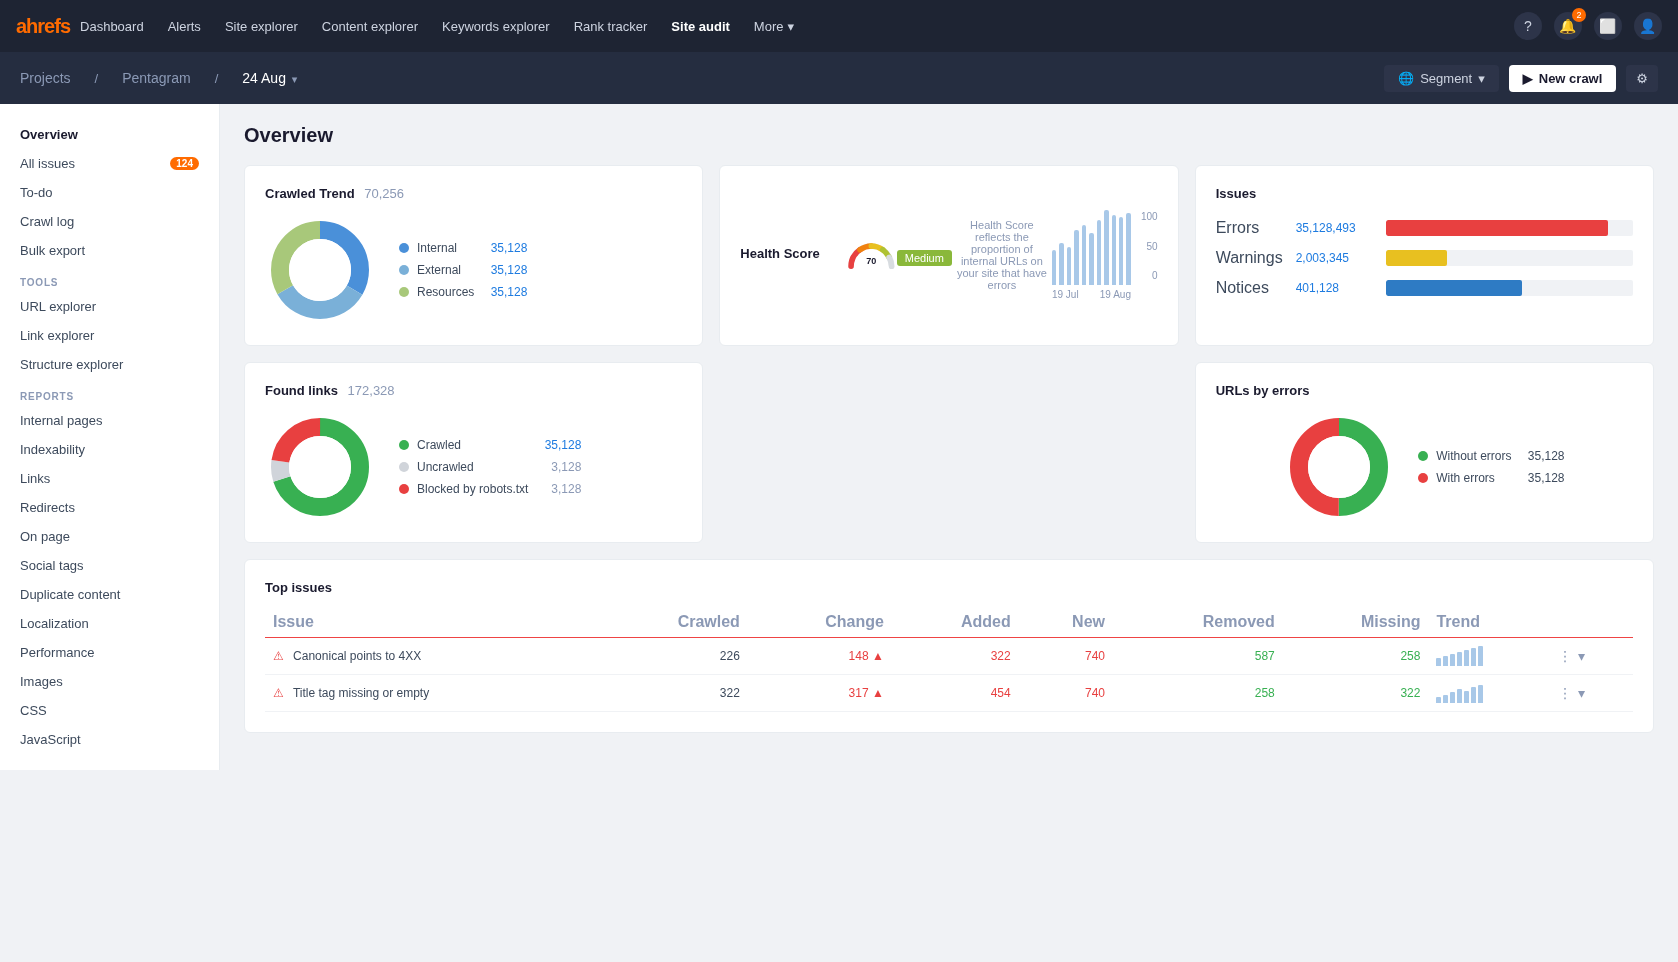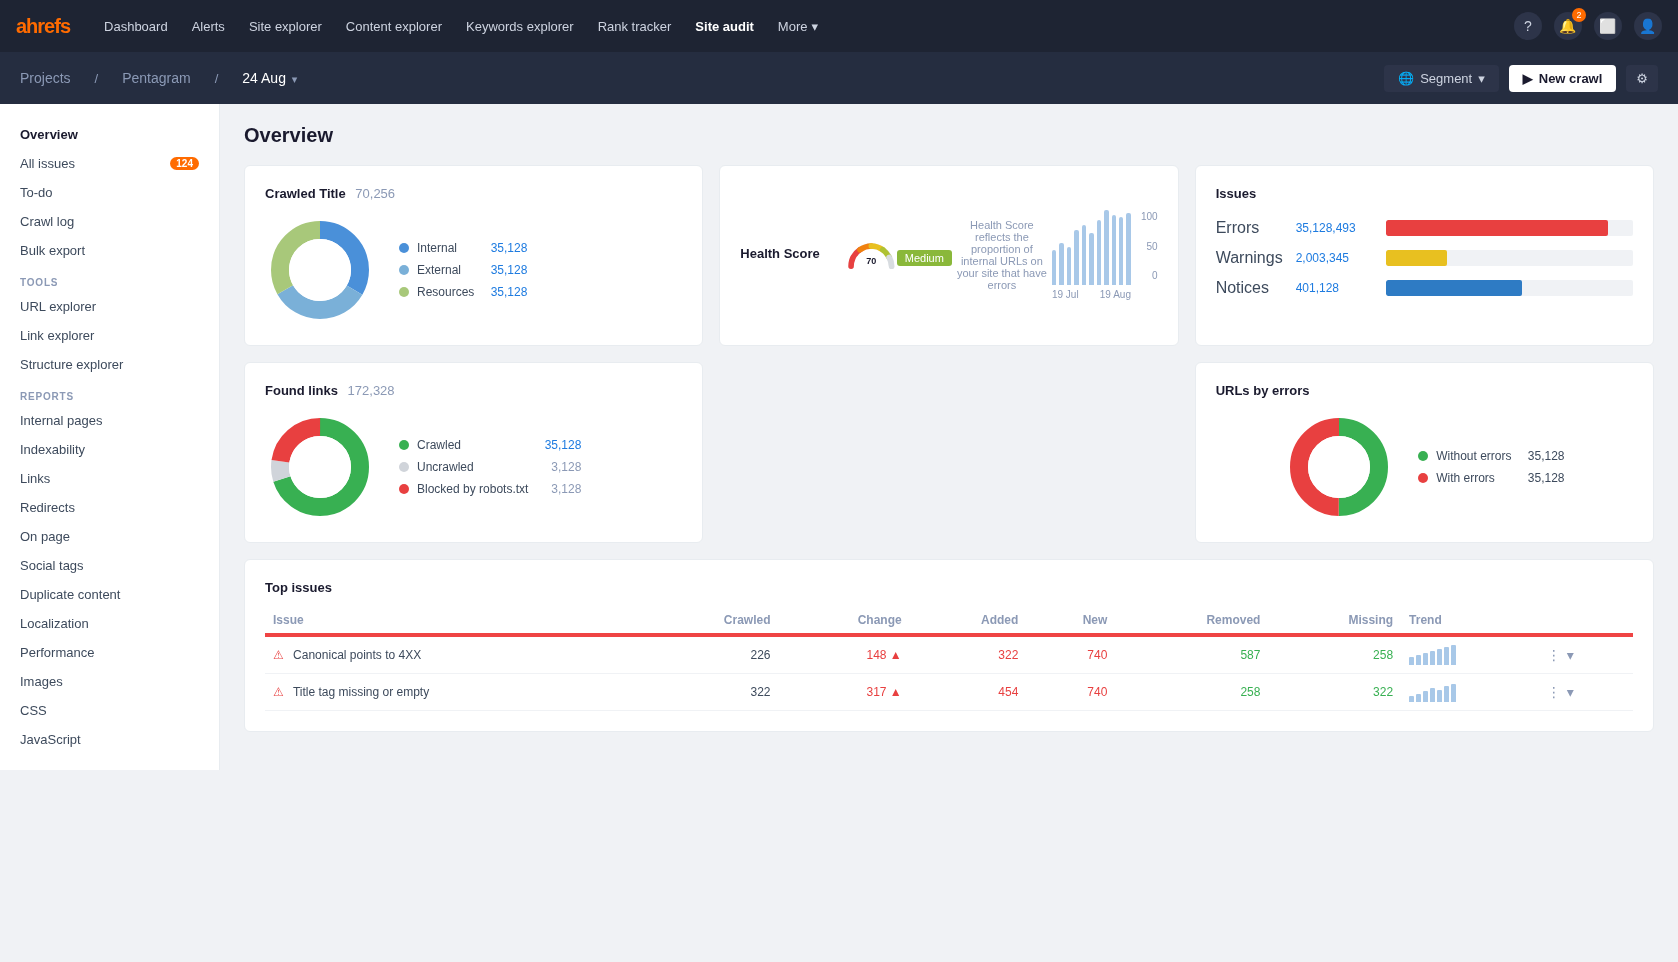--- a/index.html
+++ b/index.html
@@ -1,20 +1,20 @@
 <!DOCTYPE html>
 <html><head>
   <meta charset="utf-8">
   <style>
     * { box-sizing: border-box; margin: 0; padding: 0; }
     body { font-family: -apple-system, BlinkMacSystemFont, 'Segoe UI', sans-serif; font-size: 13px; background: #f0f2f5; color: #1a1a2e; }
 
     
     .top-nav { background: #1e2433; display: flex; align-items: center; padding: 0 16px; height: 52px; color: #cdd3e0; }
-    .logo { color: #ff6b00; font-weight: 900; font-size: 20px; margin-right: 24px; letter-spacing: -1px; }
+    .logo { color: #ff6b00; font-weight: 900; font-size: 20px; letter-spacing: -1px; }
     .nav-items { display: flex; gap: 4px; flex: 1; }
     .nav-item { padding: 6px 10px; border-radius: 4px; cursor: pointer; font-size: 13px; color: #cdd3e0; white-space: nowrap; }
     .nav-item.active { color: #fff; font-weight: 600; }
     .nav-right { display: flex; align-items: center; gap: 12px; }
     .nav-icon { width: 28px; height: 28px; border-radius: 50%; background: #2d3449; display: flex; align-items: center; justify-content: center; cursor: pointer; color: #cdd3e0; font-size: 14px; position: relative; }
     .badge { position: absolute; top: -4px; right: -4px; background: #ff6b00; color: #fff; font-size: 9px; width: 14px; height: 14px; border-radius: 50%; display: flex; align-items: center; justify-content: center; }
 
     
     .breadcrumb-bar { background: #252d40; display: flex; align-items: center; padding: 0 20px; height: 52px; color: #fff; gap: 24px; }
     .breadcrumb-item { color: #8b99b5; font-size: 14px; cursor: pointer; }
@@ -68,21 +68,21 @@
     .issues-val { font-size: 12px; color: #1e7be0; font-weight: 500; width: 80px; }
     .issues-bar-wrap { flex: 1; height: 16px; background: #f0f2f5; border-radius: 2px; overflow: hidden; }
     .issues-bar { height: 100%; border-radius: 2px; }
 
     
     .urls-errors-card .donut-row { justify-content: center; }
 
     
     .top-issues-card { background: #fff; border-radius: 6px; border: 1px solid #e8ecf0; padding: 20px; margin-bottom: 16px; }
     table { width: 100%; border-collapse: collapse; margin-top: 12px; }
-    th { font-size: 12px; font-weight: 600; color: #8b99b5; text-align: left; padding: 6px 8px; border-bottom: 4px solid #ef4444; }
+    th { font-size: 16px; font-weight: 600; color: #8b99b5; text-align: left; padding: 6px 8px; border-bottom: 1px solid #ef4444; }
     td { font-size: 12px; color: #3d4a5c; padding: 8px 8px; border-bottom: 1px solid #f0f2f5; }
     td.num { text-align: right; }
     td.red { color: #e84040; }
     td.green { color: #38b052; }
     .trend-bars { display: flex; align-items: flex-end; gap: 2px; height: 20px; }
     .trend-bar { background: #a8c8e8; width: 5px; border-radius: 1px 1px 0 0; }
     .row-actions { display: flex; gap: 6px; }
     .action-btn { background: none; border: none; cursor: pointer; color: #8b99b5; font-size: 14px; }
     .error-icon { color: #e84040; margin-right: 6px; }
 
@@ -177,21 +177,21 @@
   </aside>
 
   <main>
     <div class="content">
       <h1 class="page-title">Overview</h1>
 
       <div class="cards-row">
 
         <div class="card">
           <div style="margin-bottom:4px;">
-            <span class="card-title">Crawled Title</span>
+            <span class="card-title">Crawled Trend</span>
             <span class="card-subtitle">70,256</span>
           </div>
           <div class="donut-row">
             <svg width="110" height="110" viewBox="0 0 110 110" class="donut">
 
               <circle cx="55" cy="55" r="40" fill="none" stroke="#4a90d9" stroke-width="18" stroke-dasharray="83.8 167.6" stroke-dashoffset="0" transform="rotate(-90 55 55)"></circle>
 
               <circle cx="55" cy="55" r="40" fill="none" stroke="#7ab0d8" stroke-width="18" stroke-dasharray="83.8 167.6" stroke-dashoffset="-83.8" transform="rotate(-90 55 55)"></circle>
 
               <circle cx="55" cy="55" r="40" fill="none" stroke="#a8c87a" stroke-width="18" stroke-dasharray="83.8 167.6" stroke-dashoffset="-167.6" transform="rotate(-90 55 55)"></circle>

